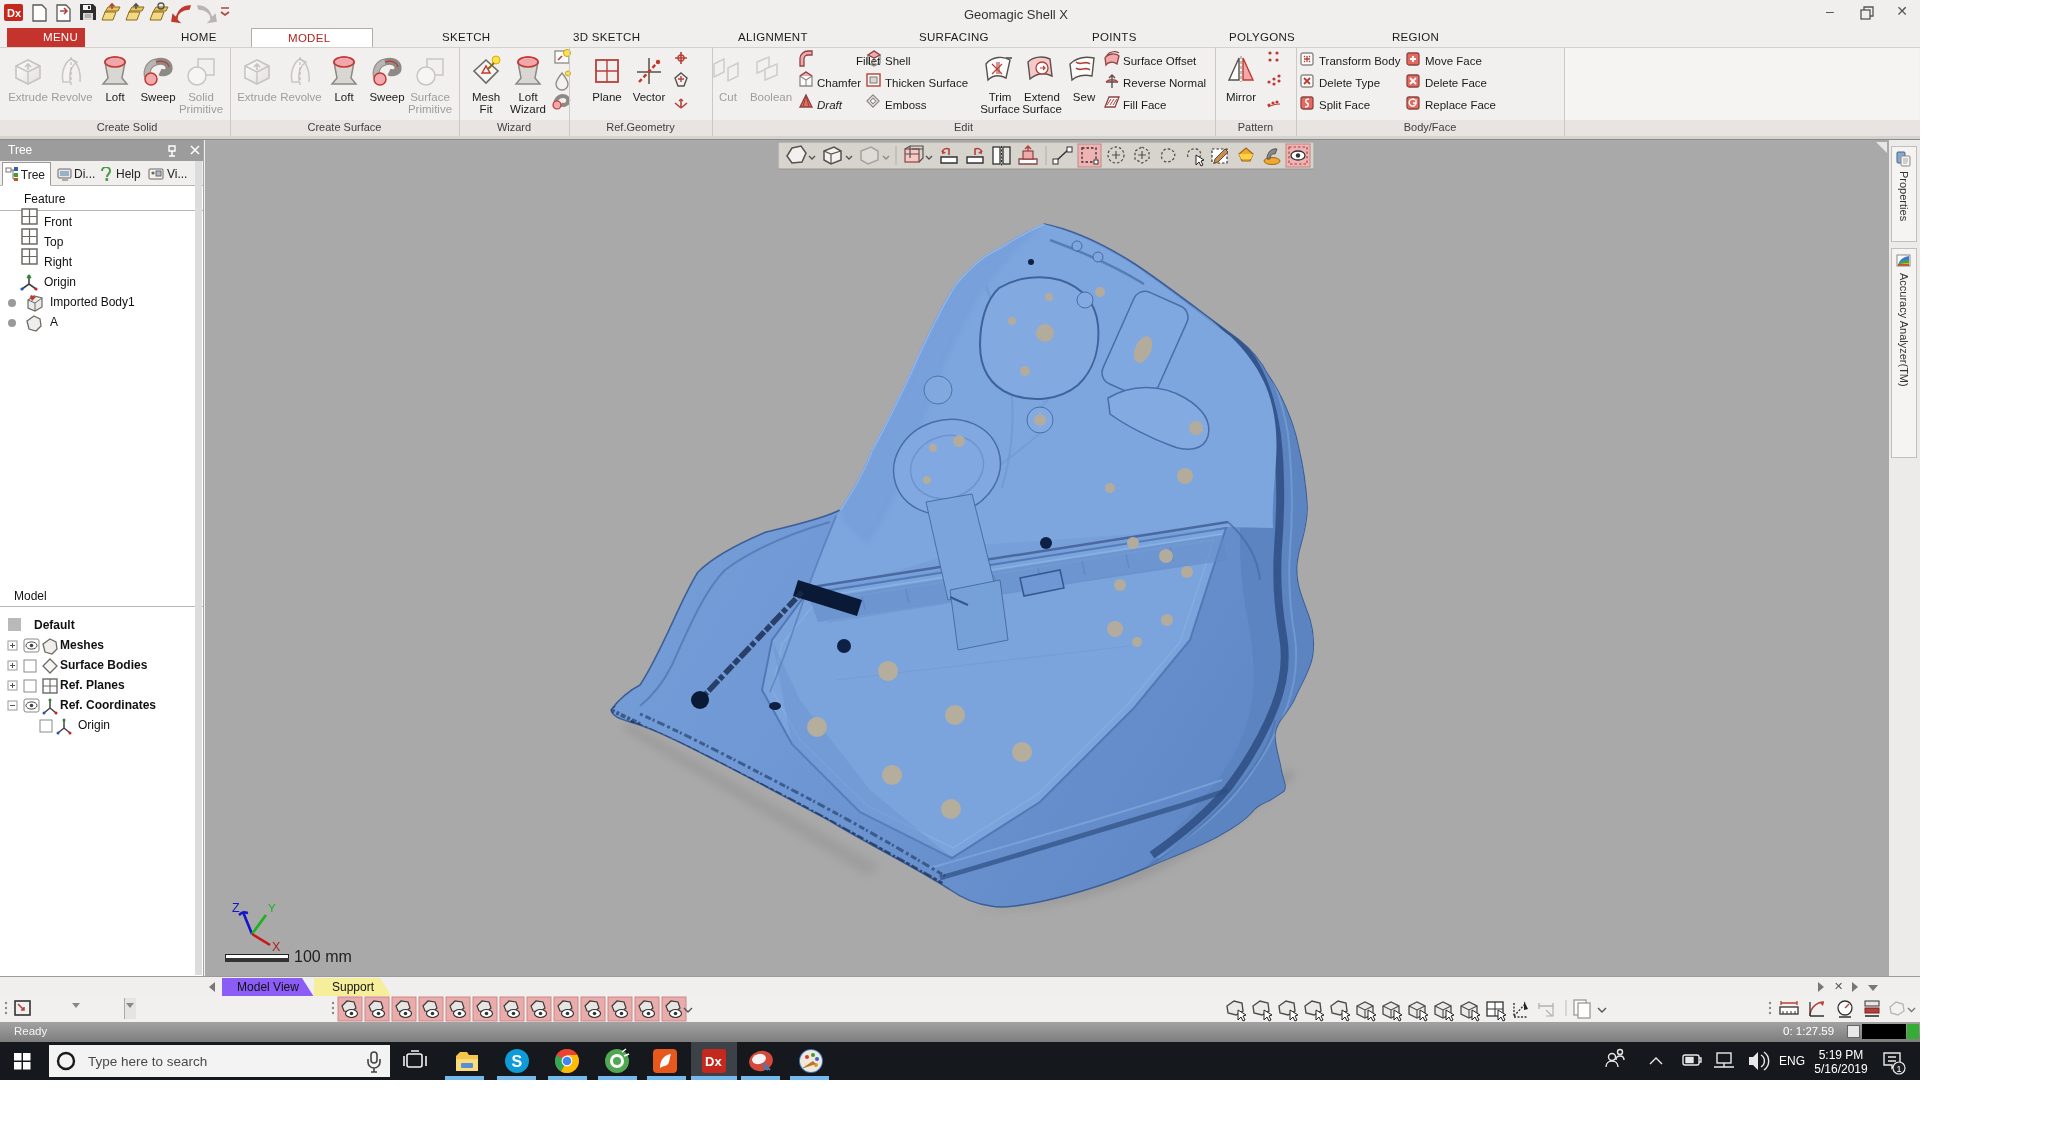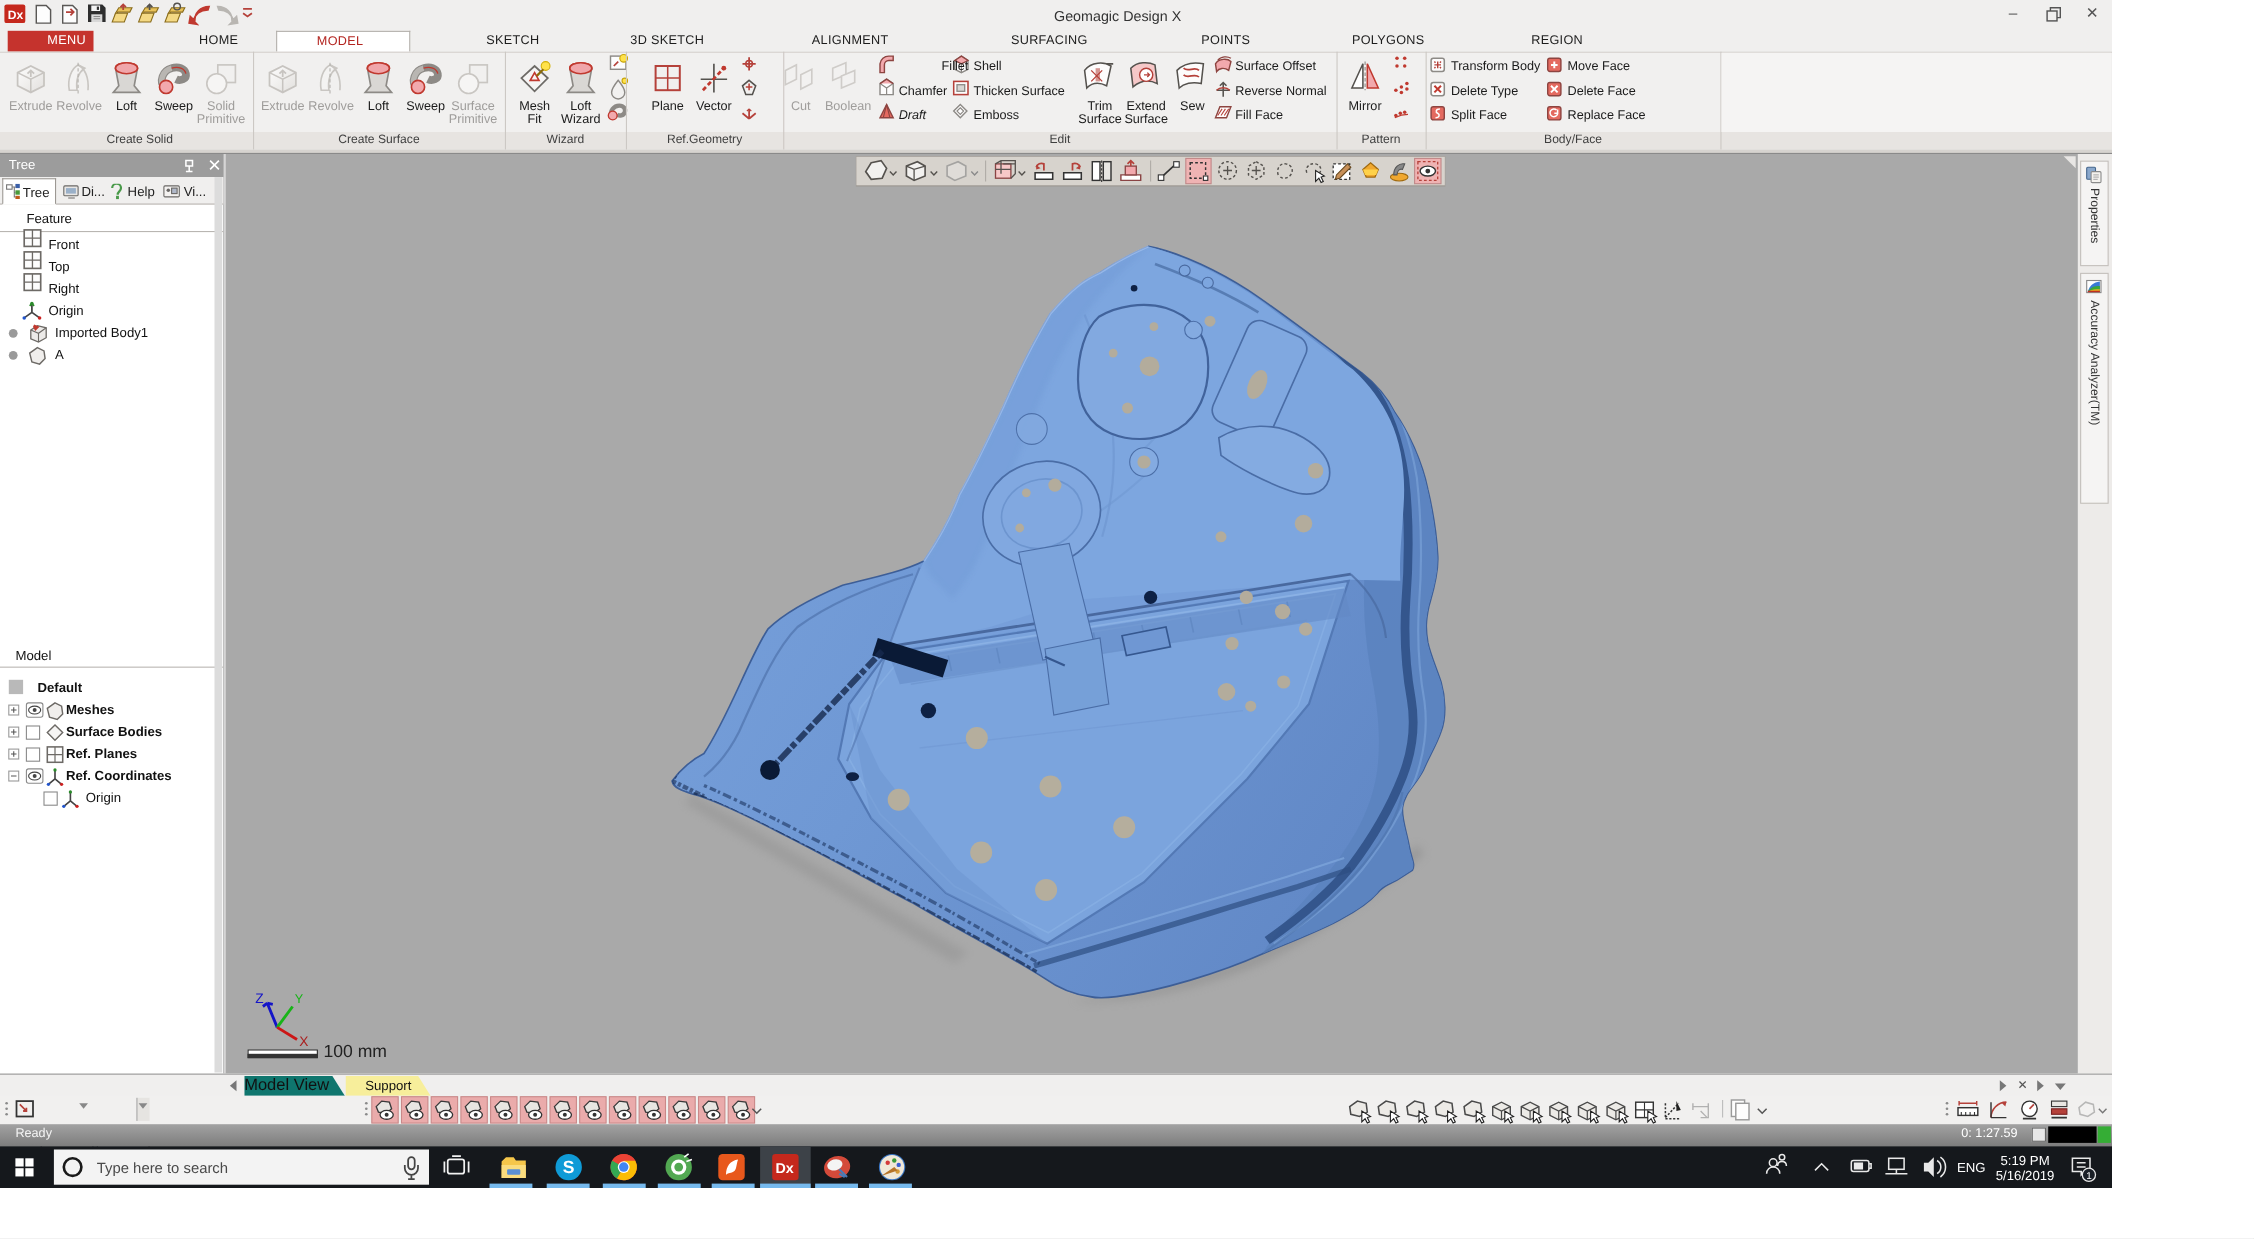--- a/index.html
+++ b/index.html
@@ -43,21 +43,21 @@
 #btoolbar{position:absolute;left:0;top:996px;width:1920px;height:26px;background:#f1f0ef;}
 #statusbar{position:absolute;left:0;top:1022px;width:1920px;height:20px;background:linear-gradient(#a2a2a2,#7d7d7d);}
 #taskbar{position:absolute;left:0;top:1042px;width:1920px;height:38px;background:#15181c;}
 .combo{position:absolute;top:1px;height:23px;border:1px solid #9a9a9a;background:#f0efee;font-size:12px;color:#8b5cf6;margin-top:28px;}
 .comboarr{position:absolute;right:2px;top:7px;width:0;height:0;border-left:4px solid transparent;border-right:4px solid transparent;border-top:5px solid #888;}
 </style>
 </head>
 <body>
 <div id="app">
   <div id="titlebar">
-    <div id="apptitle">Geomagic Design X</div>
+    <div id="apptitle">Geomagic Shell X</div>
     <div class="winbtn" style="left:1815px;">–</div>
     <svg class="abs" style="left:1860px;top:6px" width="14" height="14" viewBox="0 0 14 14">
         <rect x="1" y="4" width="9" height="9" fill="#f0efee" stroke="#555" stroke-width="1.3"></rect>
         <path d="M4,4 V1 h9 v9 h-3" fill="none" stroke="#555" stroke-width="1.3"></path>
       </svg>
     <div class="winbtn" style="left:1887px;">✕</div>
     <svg class="abs" style="left:0;top:0" width="240" height="28" viewBox="0 0 240 28">
       <rect x="4" y="4" width="19" height="17" rx="2" fill="#c5281c"></rect>
       <text x="7" y="17" font-size="11" font-weight="bold" fill="#fff" font-family="Liberation Sans">Dx</text>
       <g stroke="#5a5856" fill="#fdfdfd" stroke-width="1.3">
@@ -811,21 +811,21 @@
           <path d="M3,13 C6,9 9,8 14,8 L14,13 Z" fill="#3aa83a"></path>
           <path d="M3,13 C7,11 10,11 14,11 L14,13 Z" fill="#e8b020"></path>
           <path d="M3,13 h11" stroke="#c03020" stroke-width="1.4"></path>
         </svg>
       <span class="vtxt">Accuracy Analyzer(TM)</span>
     </div>
   </div>
 
   <div id="btabs">
     <div class="abs" style="left:209px;top:5px;width:0;height:0;border-top:5px solid transparent;border-bottom:5px solid transparent;border-right:6px solid #777;"></div>
-    <div class="abs" style="left:222px;top:1px;width:92px;height:19px;background:#0f766e;font-size:15px;color:#111;line-height:18px;clip-path:polygon(0 0,calc(100% - 12px) 0,100% 100%,0 100%);">Model View</div>
+    <div class="abs" style="left:222px;top:1px;width:92px;height:19px;background:#8b5cf6;font-size:12px;color:#111;text-align:center;line-height:18px;clip-path:polygon(0 0,calc(100% - 12px) 0,100% 100%,0 100%);">Model View</div>
     <div class="abs" style="left:314px;top:1px;width:78px;height:19px;background:#f7ee9b;font-size:12px;color:#111;text-align:center;line-height:18px;clip-path:polygon(0 0,calc(100% - 12px) 0,100% 100%,0 100%);">Support</div>
     <div class="abs" style="left:1818px;top:5px;width:0;height:0;border-top:5px solid transparent;border-bottom:5px solid transparent;border-left:6px solid #777;"></div>
     <div class="abs" style="left:1834px;top:3px;font-size:11px;color:#555;">✕</div>
     <div class="abs" style="left:1852px;top:5px;width:0;height:0;border-top:5px solid transparent;border-bottom:5px solid transparent;border-left:6px solid #777;"></div>
     <div class="abs" style="left:1868px;top:8px;width:0;height:0;border-left:5px solid transparent;border-right:5px solid transparent;border-top:6px solid #777;"></div>
   </div>
   <div id="btoolbar">
     <svg class="abs" style="left:0;top:0" width="1920" height="26" viewBox="0 0 1920 26">
       <defs>
         <g id="eyebtn">

